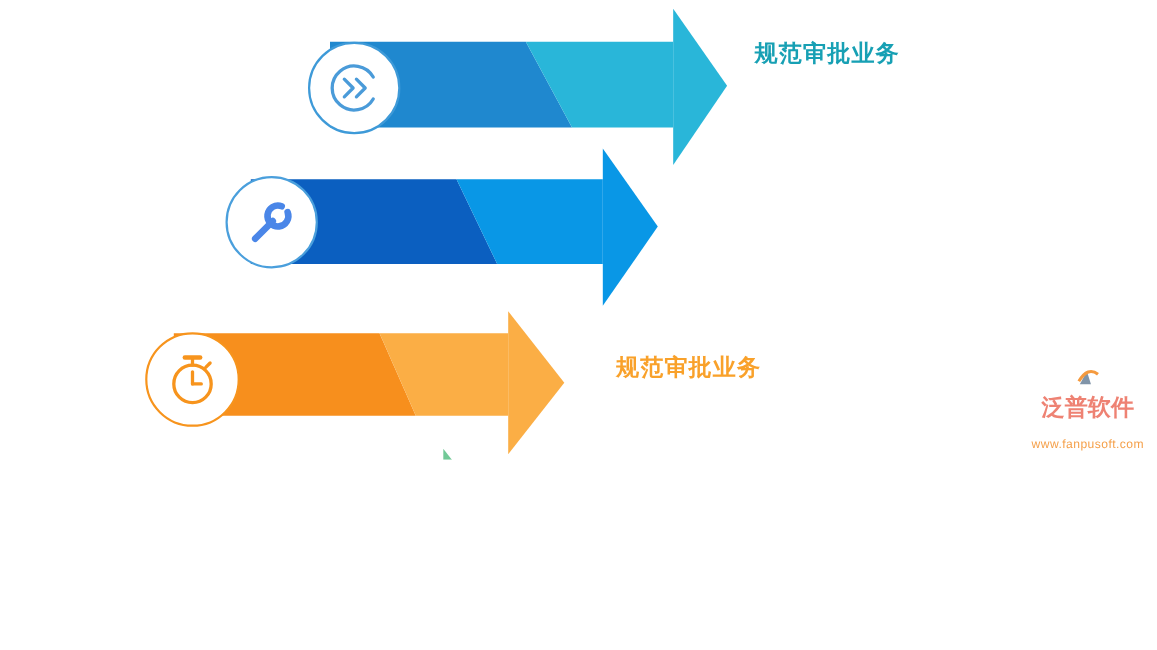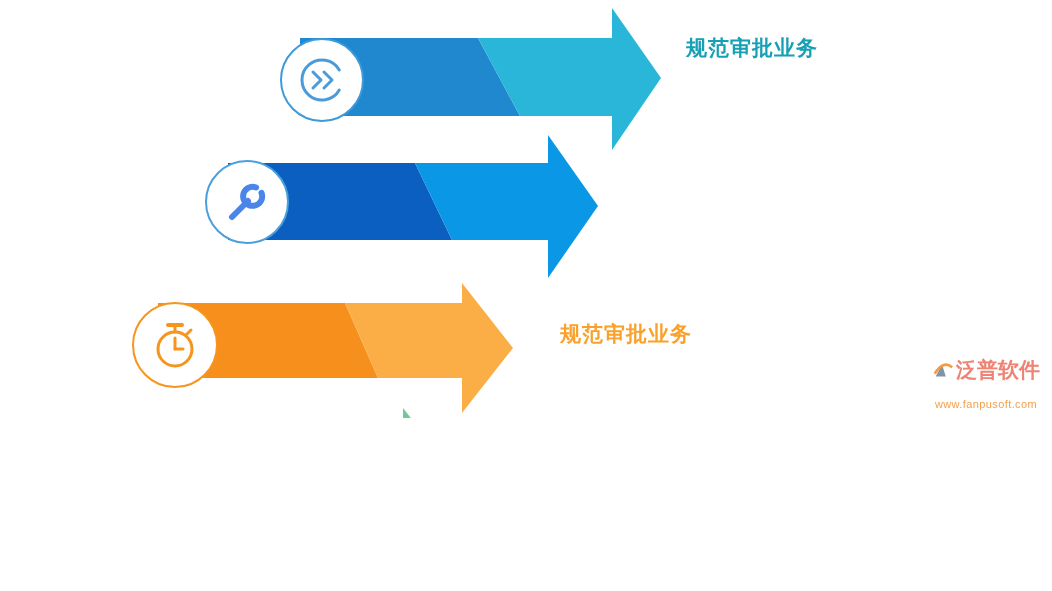--- a/index.html
+++ b/index.html
@@ -19,21 +19,21 @@
     letter-spacing:1px;
   }
   #label-0{left:686px;top:34px;}
   #label-1{left:637px;top:176px;}
   #label-2{left:560px;top:320px;}
   #label-3{left:494px;top:456px;}
   .watermark{
     position:absolute;right:12px;bottom:8px;
     display:flex;flex-direction:column;align-items:center;
   }
-  .brand-row{display:flex;align-items:center;gap:2px;font-size:21px;font-weight:700;}
+  .brand-row{display:flex;align-items:center;gap:2px;font-size:21px;font-weight:700;flex-direction:column;}
   .url{font-size:11px;letter-spacing:0.4px;margin-top:14px;}
 </style>
 </head>
 <body>
 
 <div class="canvas">
 
   <svg class="diagram-svg" width="1052" height="591" viewBox="0 0 1052 591">
 
     <g>

